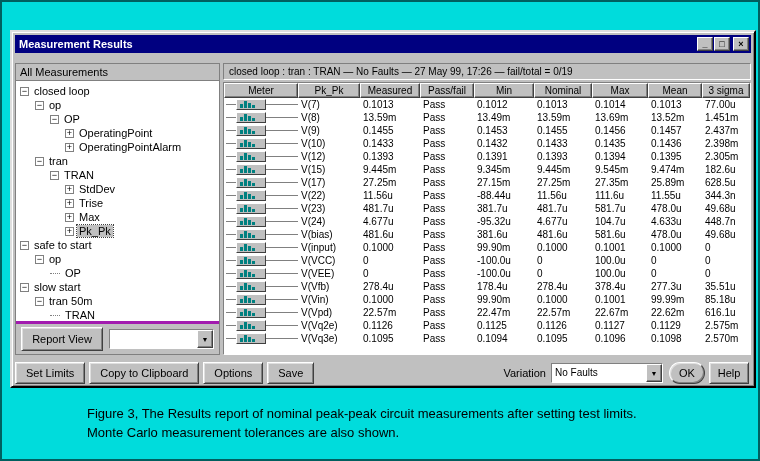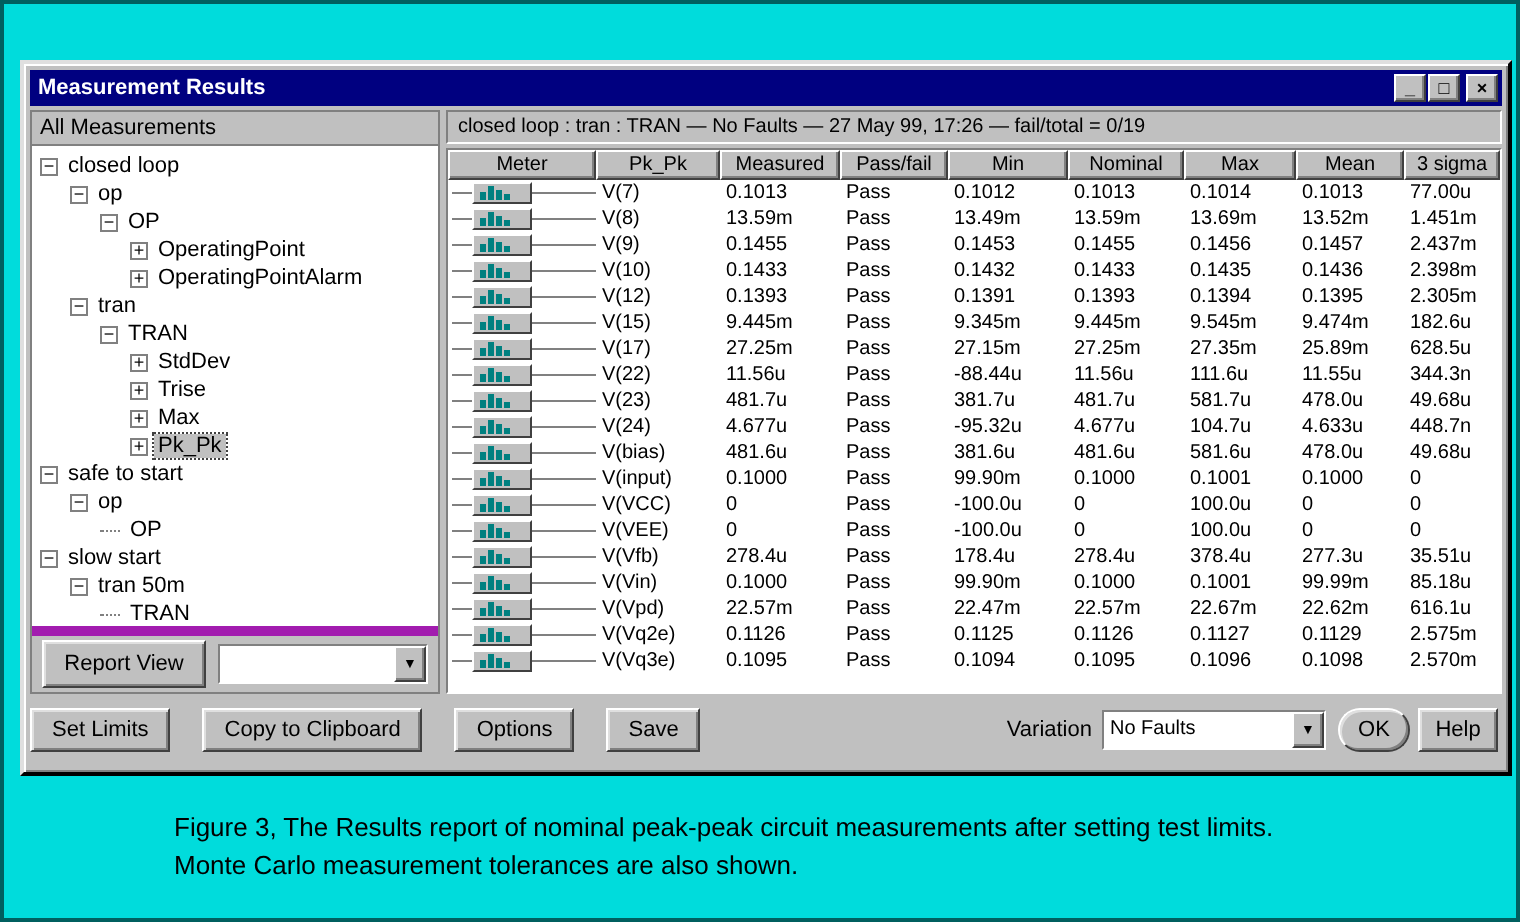--- a/index.html
+++ b/index.html
@@ -30,40 +30,40 @@
   }
   .titlebar .title { flex:1; font-size:11px; font-weight:bold; padding-left:2px; white-space:nowrap; }
   .tb-btn {
     width:16px; height:14px; margin-left:1px; padding:0;
     font-size:9px; line-height:10px; font-family:inherit; font-weight:bold;
     border:1px solid; border-color:#ffffff #404040 #404040 #ffffff;
     box-shadow: inset -1px -1px 0 #808080; background:#c0c0c0;
   }
   .tb-close { margin-left:3px; }
 
-  .window-body { display:flex; gap:3px; margin-top:2px; height:292px; }
+  .window-body { display:flex; gap:3px; margin-top:10px; height:292px; }
 
   
   .left-panel { width:205px; display:flex; flex-direction:column; border:1px solid #808080; background:#ffffff; }
   .panel-header {
     height:17px; background:#c0c0c0; border-bottom:1px solid #808080;
     font-size:11px; display:flex; align-items:center; padding-left:4px;
   }
   .tree { flex:1; overflow:hidden; padding-top:3px; background:#fff; }
   .tree-row { display:flex; align-items:center; height:14px; font-size:11px; white-space:nowrap; }
   .tbox {
     width:9px; height:9px; min-width:9px; border:1px solid #808080; background:#fff;
     display:inline-flex; align-items:center; justify-content:center;
     font-size:9px; line-height:7px; margin-right:3px; color:#000;
   }
   .tdash { width:10px; min-width:10px; height:0; border-bottom:1px dotted #808080; margin-right:3px; }
   .tlabel { padding:0 2px; }
   .tlabel.selected { background:#c0c0c0; outline:1px dotted #404040; }
   .left-bottom {
-    height:33px; background:#c0c0c0; border-top:5px solid #a21caf;
+    height:33px; background:#c0c0c0; border-top:3px solid #a21caf;
     display:flex; align-items:center; gap:6px; padding:0 5px;
   }
   .report-btn { height:24px; width:82px; font-size:11px; font-family:inherit; padding:0; }
 
   .combo { display:flex; height:20px; flex:1; border:1px solid; border-color:#808080 #ffffff #ffffff #808080; background:#fff; }
   .combo-field { flex:1; font-size:10px; padding:3px 3px; overflow:hidden; white-space:nowrap;border-radius:8px; }
   .combo-arrow {
     width:16px; border:1px solid; border-color:#ffffff #404040 #404040 #ffffff;
     box-shadow: inset -1px -1px 0 #808080; background:#c0c0c0;
     display:flex; align-items:center; justify-content:center; font-size:7px; padding:0;
@@ -105,21 +105,21 @@
   .meter-box i:nth-child(3){ height:5px; }
   .meter-box i:nth-child(4){ height:3px; }
 
   
   .bottom-bar { height:30px; display:flex; align-items:center; margin-top:3px; }
   .precision-group { width:208px; display:flex; align-items:center; gap:5px; font-size:11px; padding-left:2px; }
   .precision-input {
     width:88px; height:19px; border:1px solid; border-color:#808080 #ffffff #ffffff #808080;
     font-size:11px; padding:1px 4px; background:#fff; font-family:inherit;
   }
-  .action-buttons { display:flex; gap:16px; }
+  .action-buttons { display:flex; gap:4px; }
   .btn {
     height:22px; font-size:11px; font-family:inherit; padding:0 10px;
     border:1px solid; border-color:#ffffff #404040 #404040 #ffffff;
     box-shadow: inset 1px 1px 0 #dfdfdf, inset -1px -1px 0 #808080; background:#c0c0c0;
   }
   .spacer { flex:1; }
   .variation-label { font-size:11px; margin:0 5px 0 4px; }
   .variation-combo { width:112px; flex:none; margin-right:6px; }
   .ok-btn { width:36px; padding:0; margin-right:4px;border-radius:11px; }
   .help-btn { width:40px; padding:0; margin-right:2px; }

